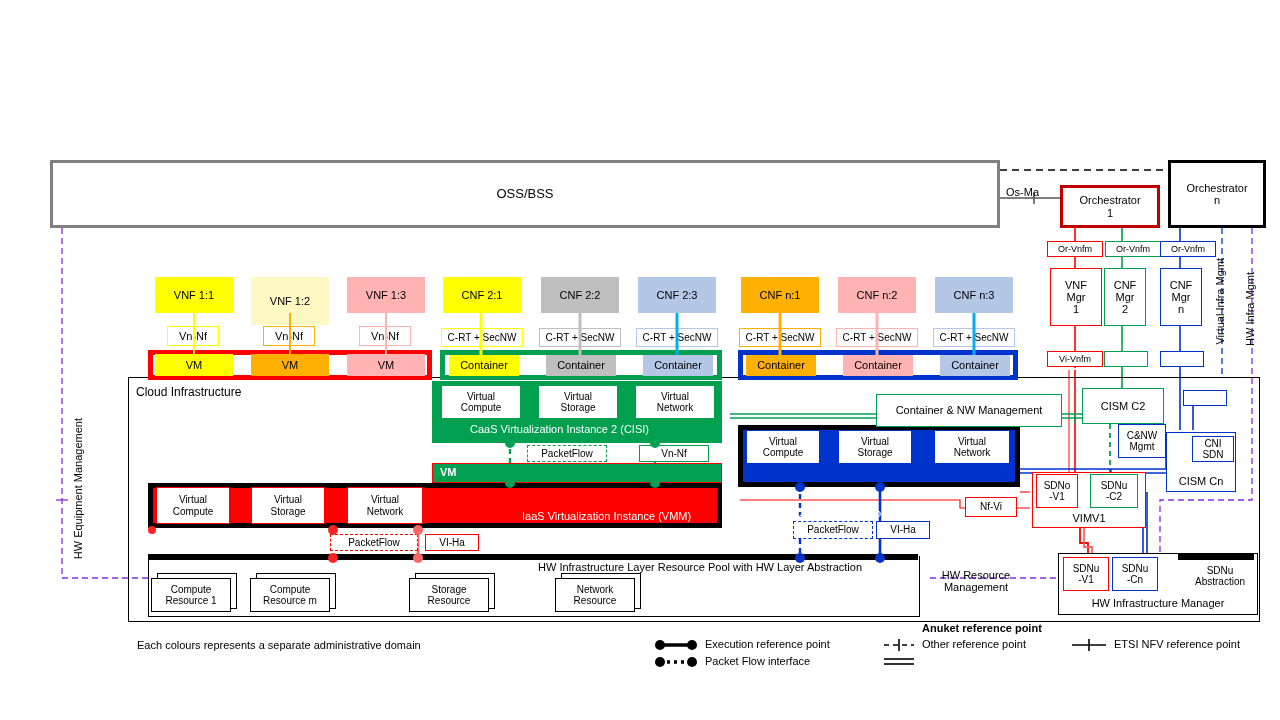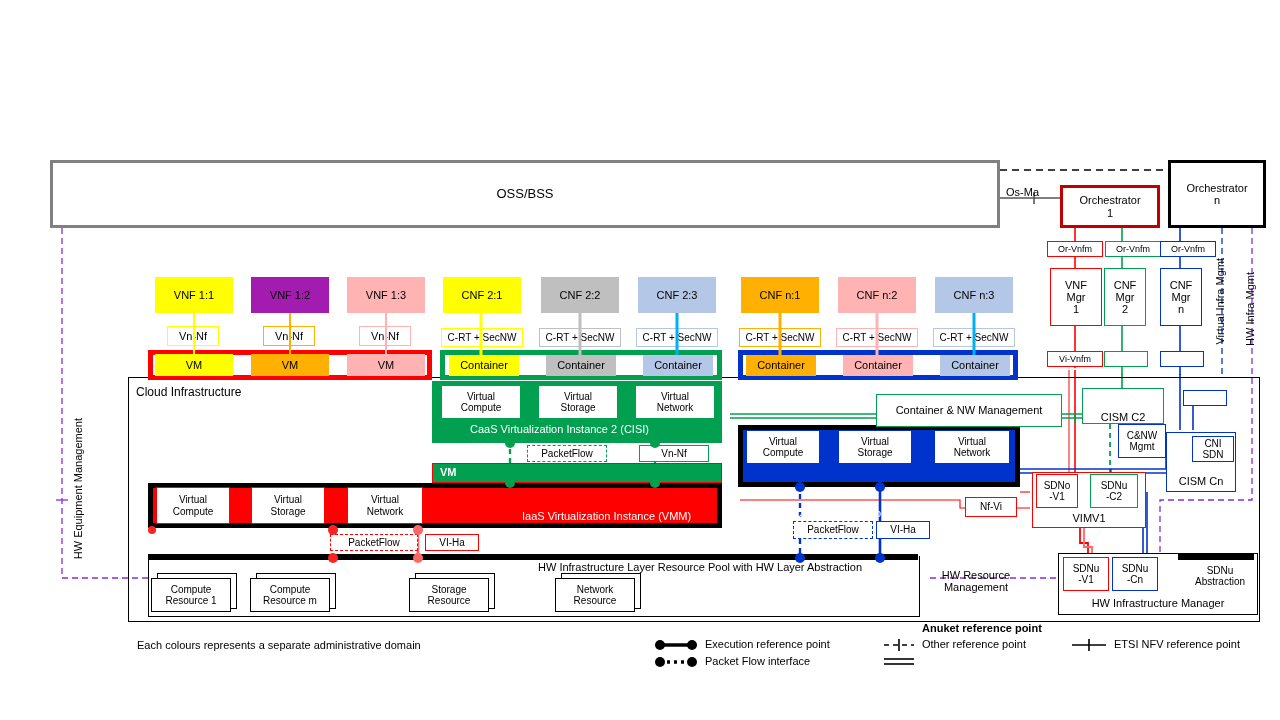--- a/index.html
+++ b/index.html
@@ -146,21 +146,21 @@
   <div class="box" style="left:155px;top:277px;width:78px;height:36px;background:#ffff00;font-size:11px;">
     <span>VNF 1:1</span>
     </div>
   <div class="box rp" style="left:167px;top:326px;width:52px;height:20px;border-color:#ffff00;">
     <span>Vn-Nf</span>
     </div>
   <div class="box" style="left:155px;top:354px;width:78px;height:22px;background:#ffff00;font-size:11px;z-index:4;">
     <span>VM</span>
     </div>
 
-  <div class="box" style="left:251px;top:277px;width:78px;height:36px;background:#a21caf;font-size:11px;">
+  <div class="box" style="left:251px;top:277px;width:78px;height:48px;background:#fef9c3;font-size:11px;">
     <span>VNF 1:2</span>
     </div>
   <div class="box rp" style="left:263px;top:326px;width:52px;height:20px;border-color:#ffb000;">
     <span>Vn-Nf</span>
     </div>
   <div class="box" style="left:251px;top:354px;width:78px;height:22px;background:#ffb000;font-size:11px;z-index:4;">
     <span>VM</span>
     </div>
 
   <div class="box" style="left:347px;top:277px;width:78px;height:36px;background:#ffb3b3;font-size:11px;">
@@ -344,21 +344,21 @@
   <div style="position:absolute;left:561px;top:573px;width:78px;height:34px;border:1px solid #000;background:#fff;z-index:5;"></div>
   <div class="box" style="left:555px;top:578px;width:80px;height:34px;border:1px solid #000;background:#fff;font-size:10px;flex-direction:column;z-index:6;">
     <span>Network</span>
     <span>Resource</span>
     </div>
 
   <div class="box" style="left:876px;top:394px;width:186px;height:33px;border:1px solid #00a050;background:#fff;font-size:11px;z-index:6;">
     <span>Container &amp; NW Management</span>
     </div>
 
-  <div class="box" style="left:1082px;top:388px;width:82px;height:36px;border:1.4px solid #00a050;background:#fff;font-size:11px;z-index:6;align-items:flex-end;">
+  <div class="box" style="left:1082px;top:388px;width:82px;height:36px;border:1.4px solid #00a050;background:#fff;font-size:11px;z-index:6;">
     <span>CISM C2</span>
     </div>
 
   <div class="box" style="left:1118px;top:424px;width:48px;height:34px;border:1.4px solid #0033cc;background:#fff;font-size:10px;flex-direction:column;z-index:7;">
     <span>C&amp;NW</span>
       <span>Mgmt</span>
     </div>
 
   <div class="box" style="left:1166px;top:432px;width:70px;height:60px;border:1.4px solid #0033cc;background:#fff;
               font-size:11px;align-items:flex-end;padding-bottom:4px;z-index:6;">

